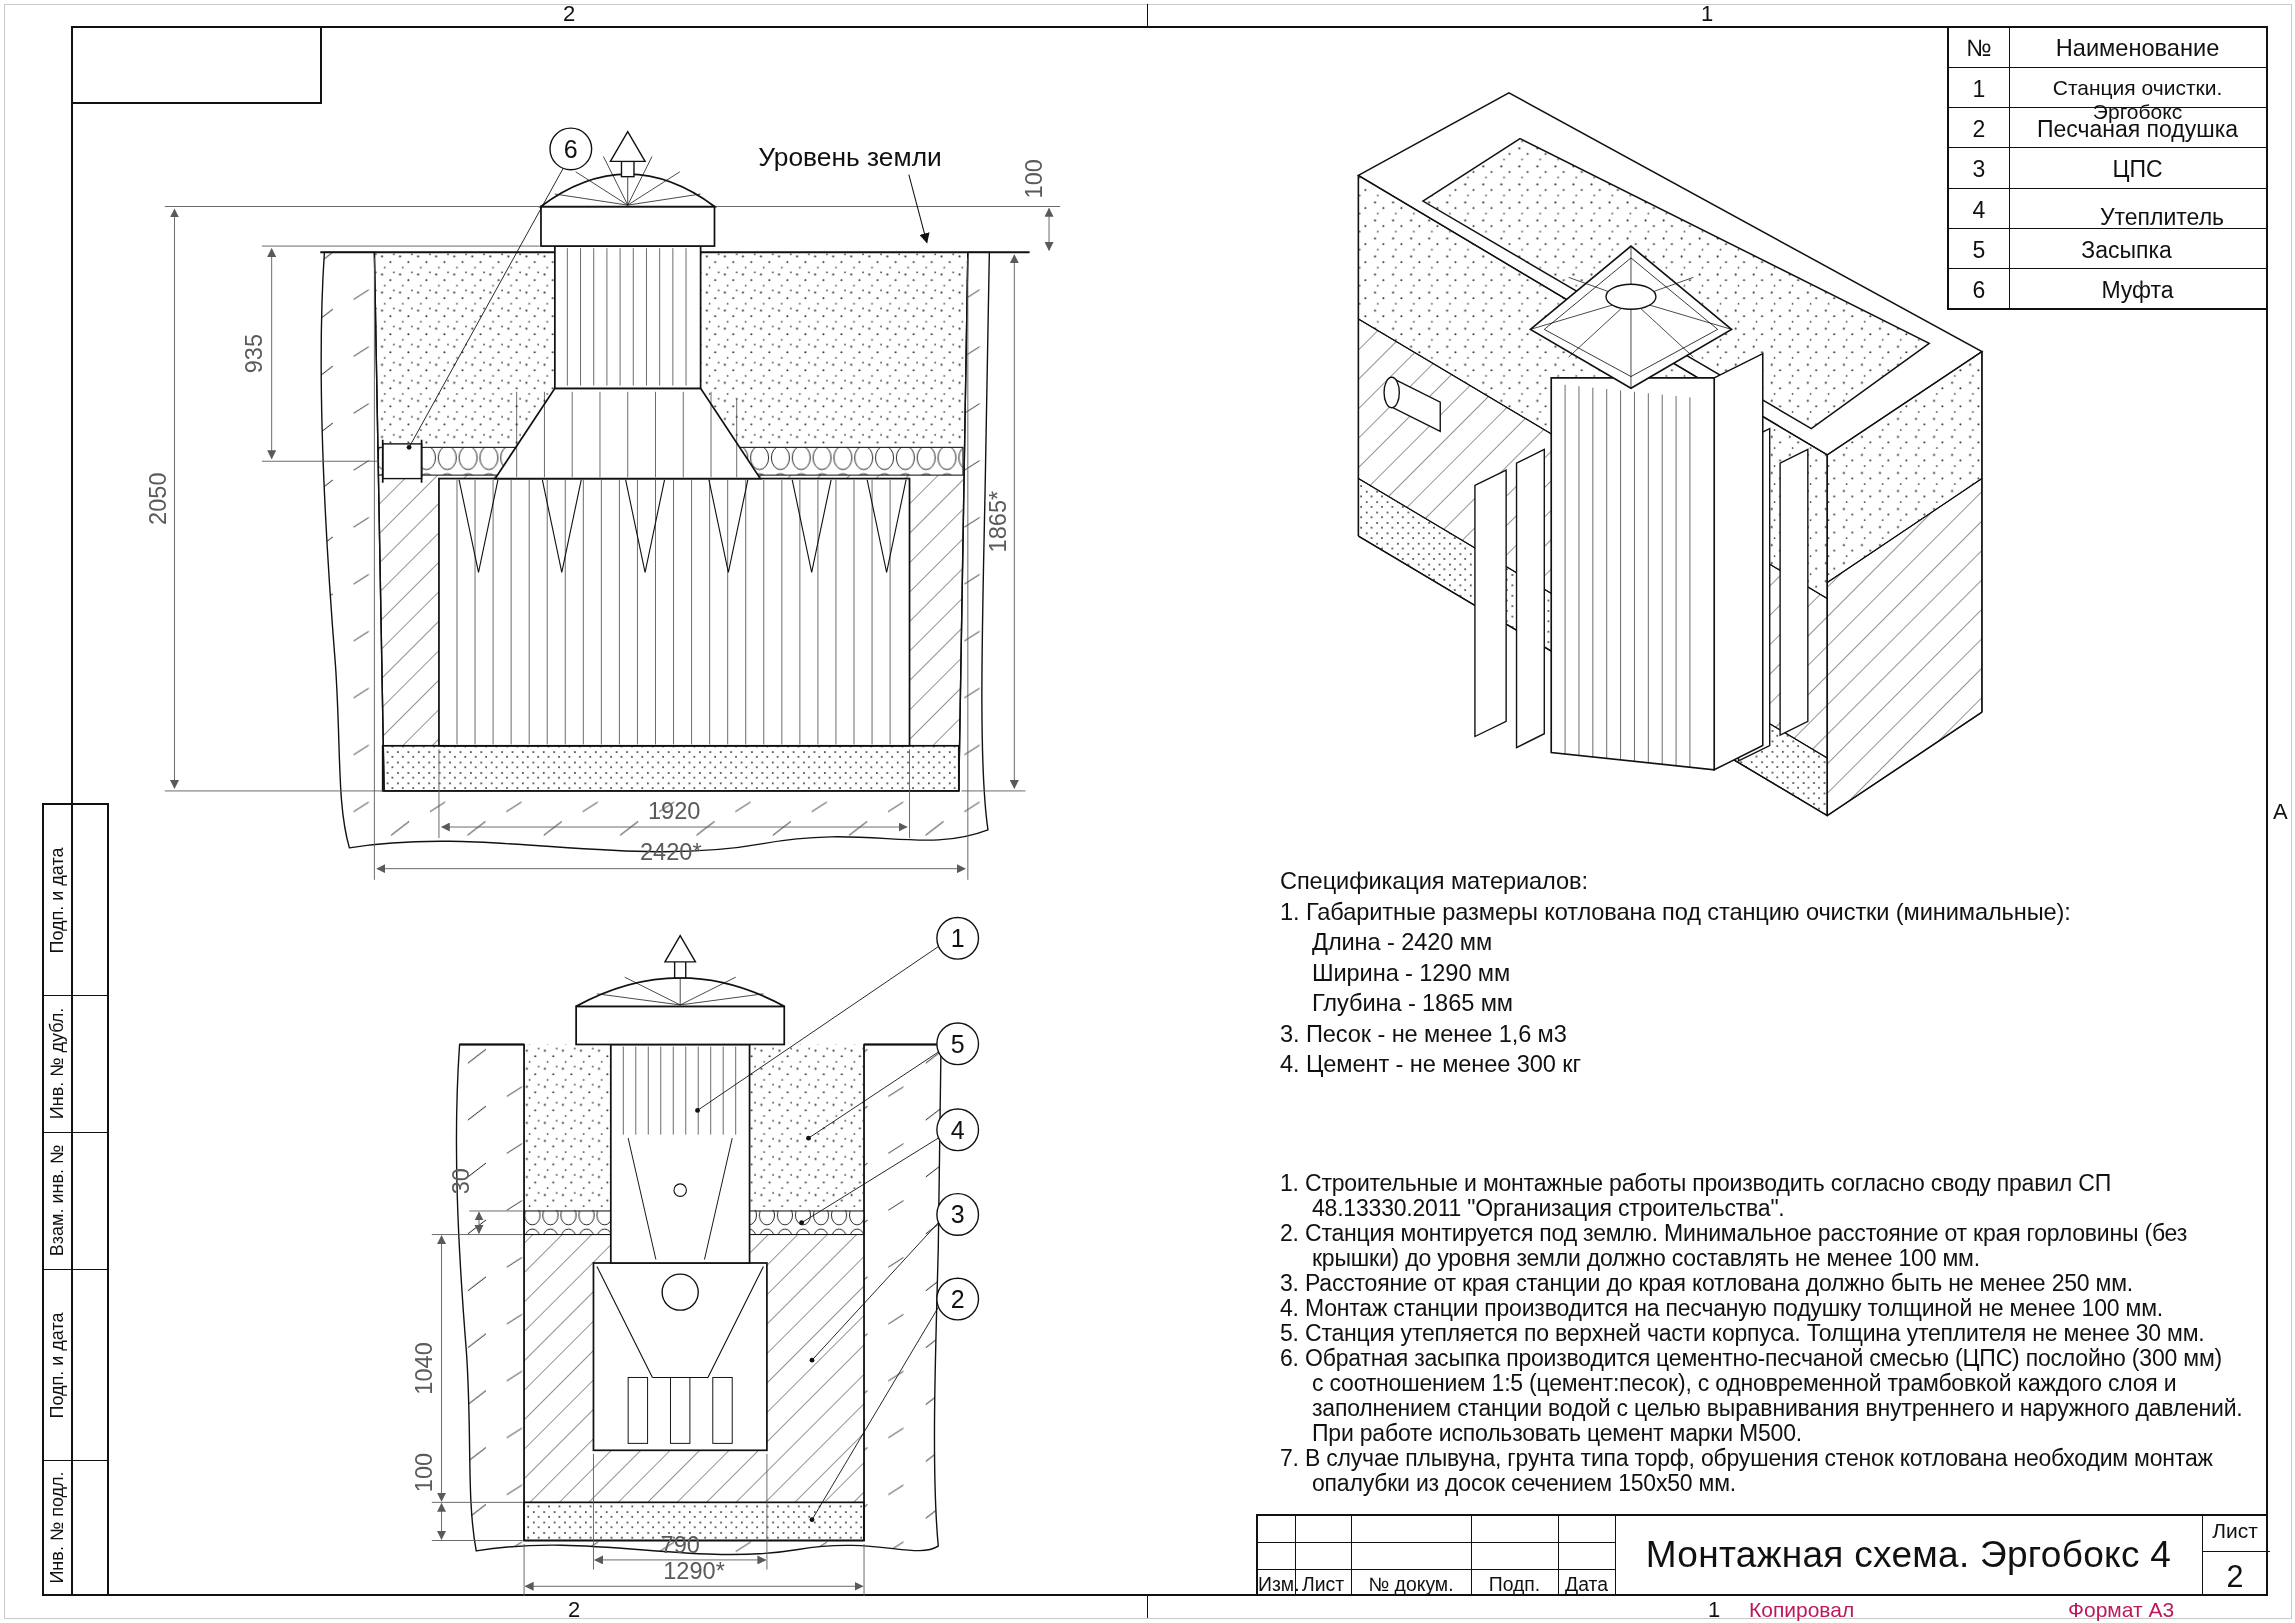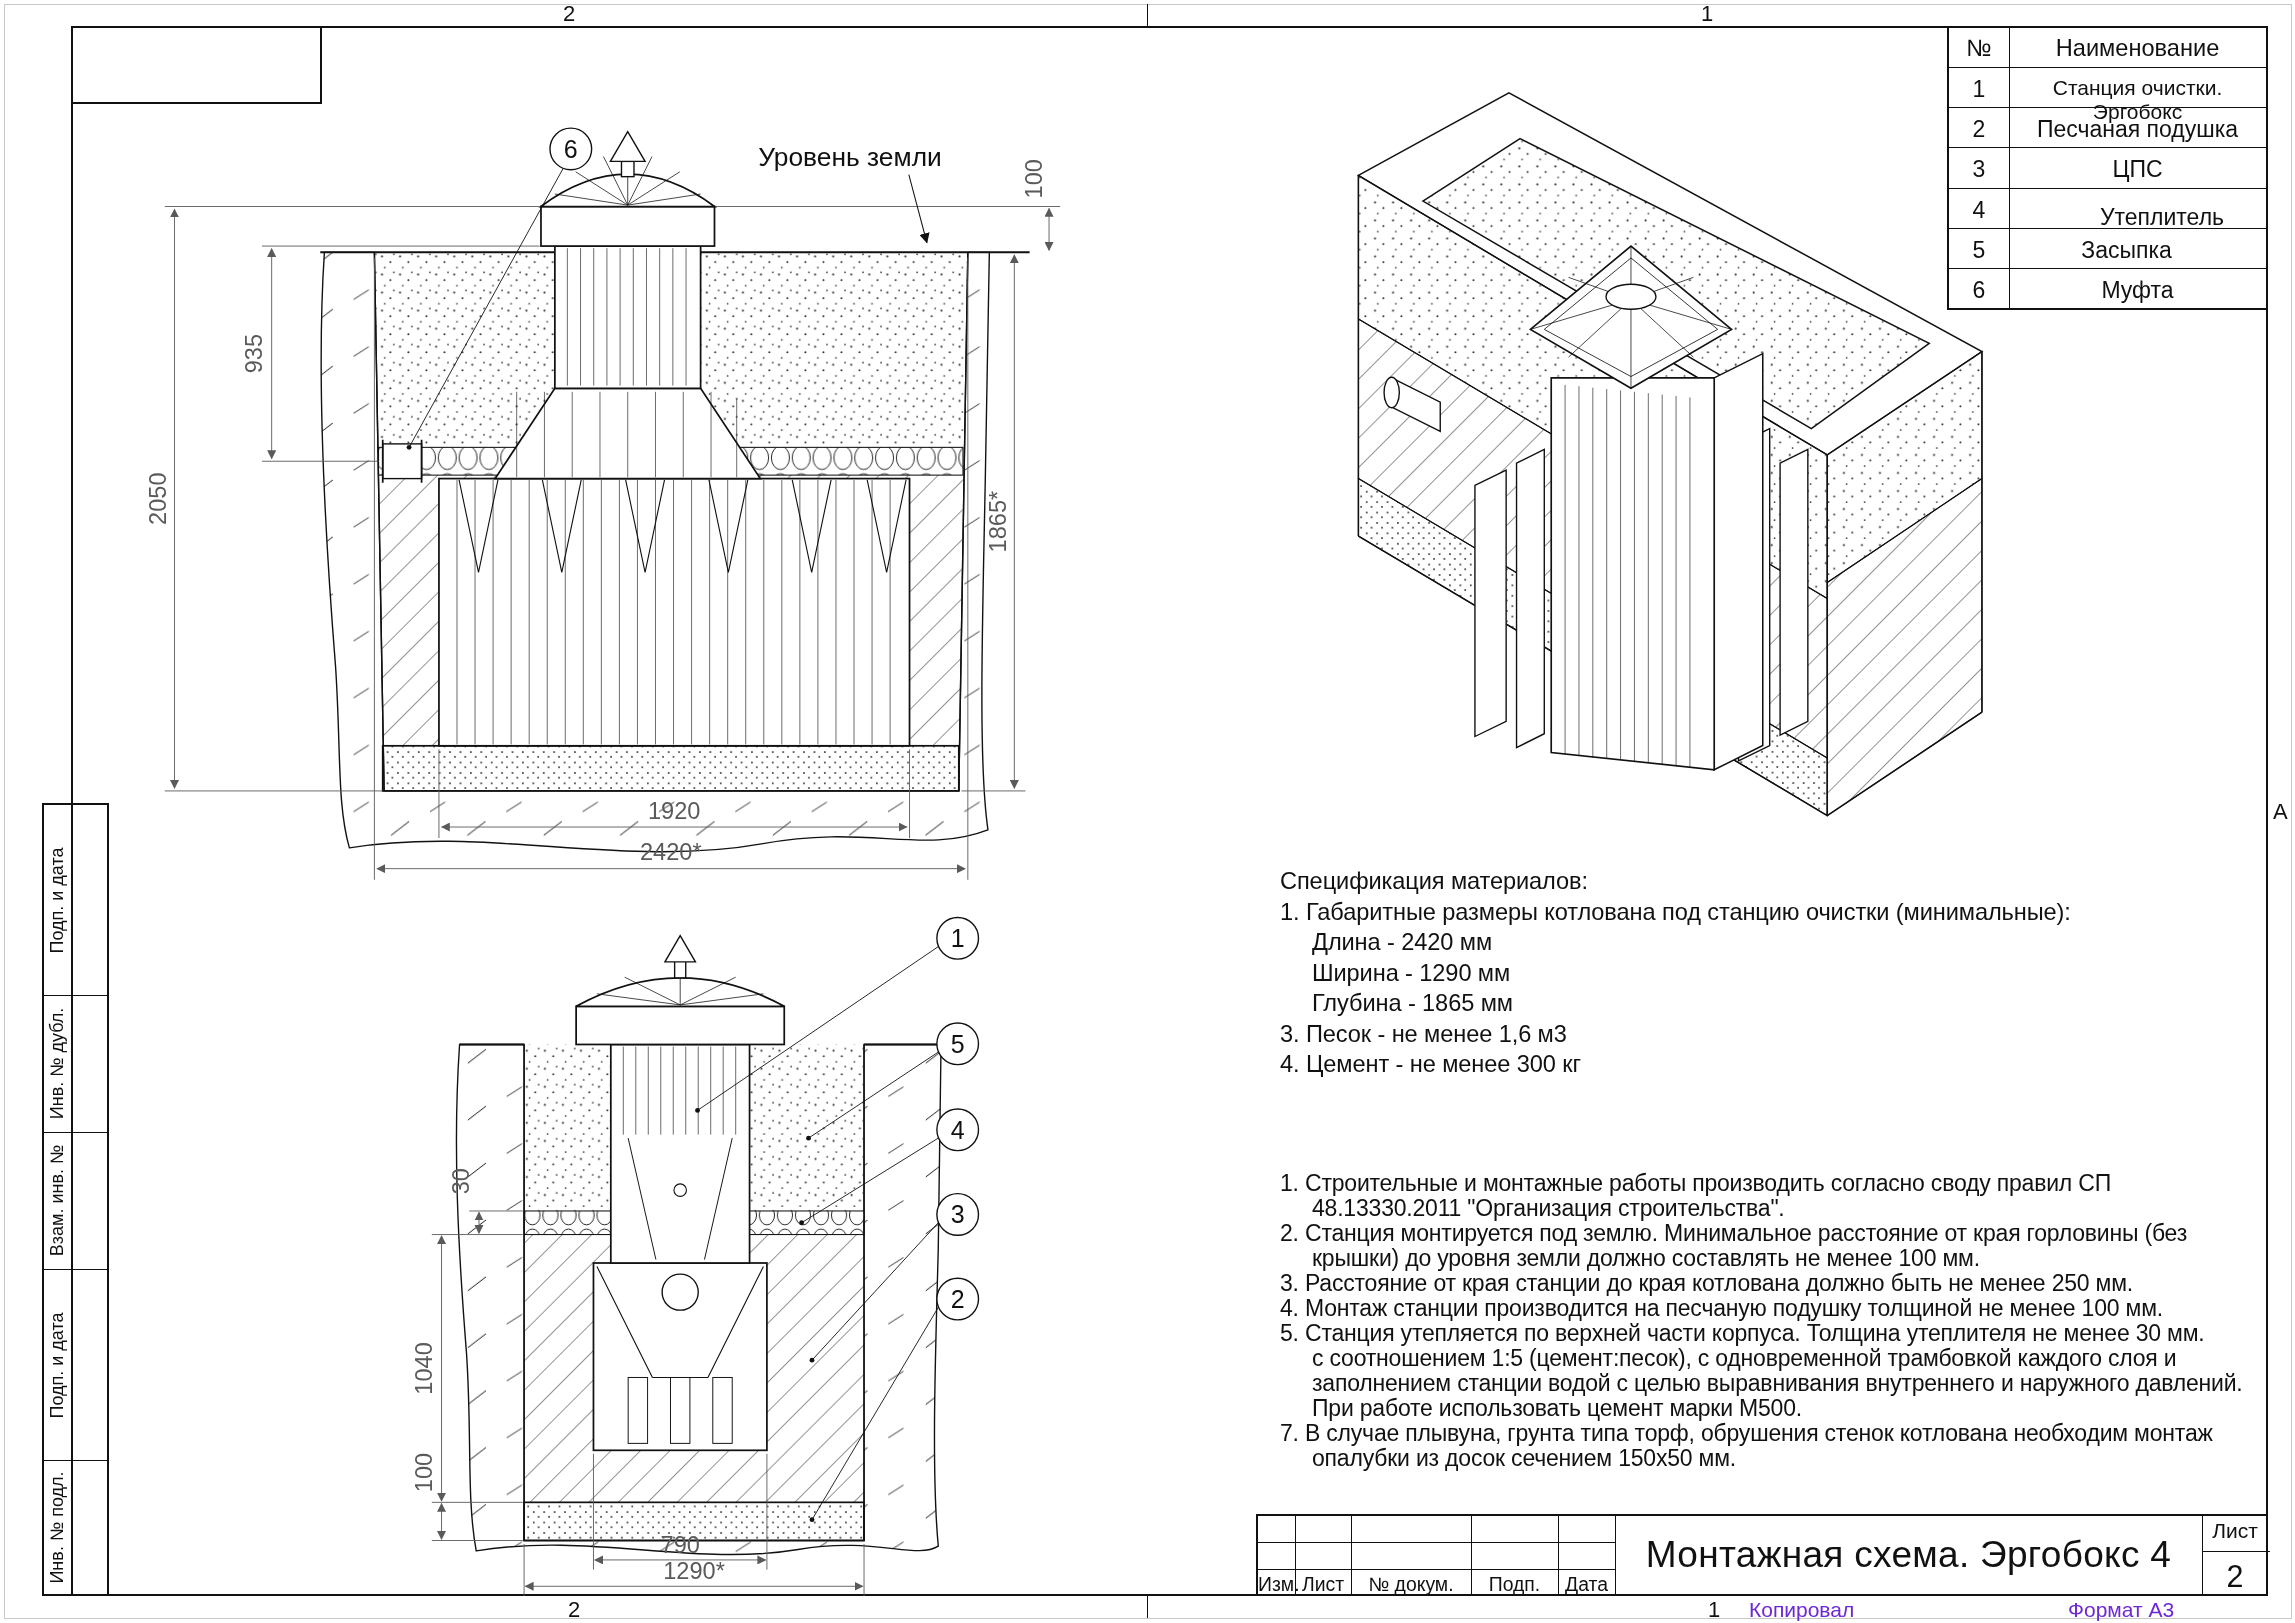--- a/index.html
+++ b/index.html
@@ -4,21 +4,21 @@
 <style>
   html,body{margin:0;padding:0;background:#fff;}
   body{width:2295px;height:1623px;position:relative;overflow:hidden;
        font-family:"Liberation Sans",sans-serif;color:#111;}
   .abs{position:absolute;}
   .sheet-edge{left:4.2px;top:4.2px;width:2286px;height:1613px;border:0.7px solid #c9c9c9;}
   .frame{left:71px;top:26px;width:2197px;height:1570px;border:2.1px solid #111;box-sizing:border-box;}
   .tl-box{left:71px;top:26px;width:251px;height:78px;border:2.1px solid #111;box-sizing:border-box;background:#fff;}
   .vtick{width:1.4px;background:#111;}
   .zone{font-size:22px;color:#111;}
-  .footerline{font-size:21px;color:#6d28d9;}
+  .footerline{font-size:21px;color:#be185d;}
   
   .ptable{left:1947px;top:26px;width:321px;height:284px;border:2.1px solid #111;box-sizing:border-box;background:#fff;}
   .ptable .cline{position:absolute;left:60px;top:0;width:1.4px;height:100%;background:#111;}
   .ptable .rline{position:absolute;left:0;width:100%;height:1.4px;background:#111;}
   .pt-cell{position:absolute;font-size:23px;text-align:center;}
   .pt-head{font-size:23.6px;}
   
   .stamp{left:42px;top:803px;width:67px;height:793px;border:2.1px solid #111;box-sizing:border-box;}
   .stamp .div-v{position:absolute;left:27px;top:0;width:1.4px;height:100%;background:#111;}
   .stamp .div-h{position:absolute;left:0;width:100%;height:1.4px;background:#111;}
@@ -348,20 +348,21 @@
 </div>
 
 <div class="abs notes">
   <div class="tline">1. Строительные и монтажные работы производить согласно своду правил СП</div>
   <div class="tline ind">48.13330.2011 "Организация строительства".</div>
   <div class="tline">2. Станция монтируется под землю. Минимальное расстояние от края горловины (без</div>
   <div class="tline ind">крышки) до уровня земли должно составлять не менее 100 мм.</div>
   <div class="tline">3. Расстояние от края станции до края котлована должно быть не менее 250 мм.</div>
   <div class="tline">4. Монтаж станции производится на песчаную подушку толщиной не менее 100 мм.</div>
   <div class="tline">5. Станция утепляется по верхней части корпуса. Толщина утеплителя не менее 30 мм.</div>
+  <div class="tline">6. Обратная засыпка производится цементно-песчаной смесью (ЦПС) послойно (300 мм)</div>
   <div class="tline ind">с соотношением 1:5 (цемент:песок), с одновременной трамбовкой каждого слоя и</div>
   <div class="tline ind">заполнением станции водой с целью выравнивания внутреннего и наружного давлений.</div>
   <div class="tline ind">При работе использовать цемент марки М500.</div>
   <div class="tline">7. В случае плывуна, грунта типа торф, обрушения стенок котлована необходим монтаж</div>
   <div class="tline ind">опалубки из досок сечением 150х50 мм.</div>
 </div>
 
 <div class="abs tblock">
   <div class="v" style="left:37px;"></div>
   <div class="v" style="left:93px;"></div>

